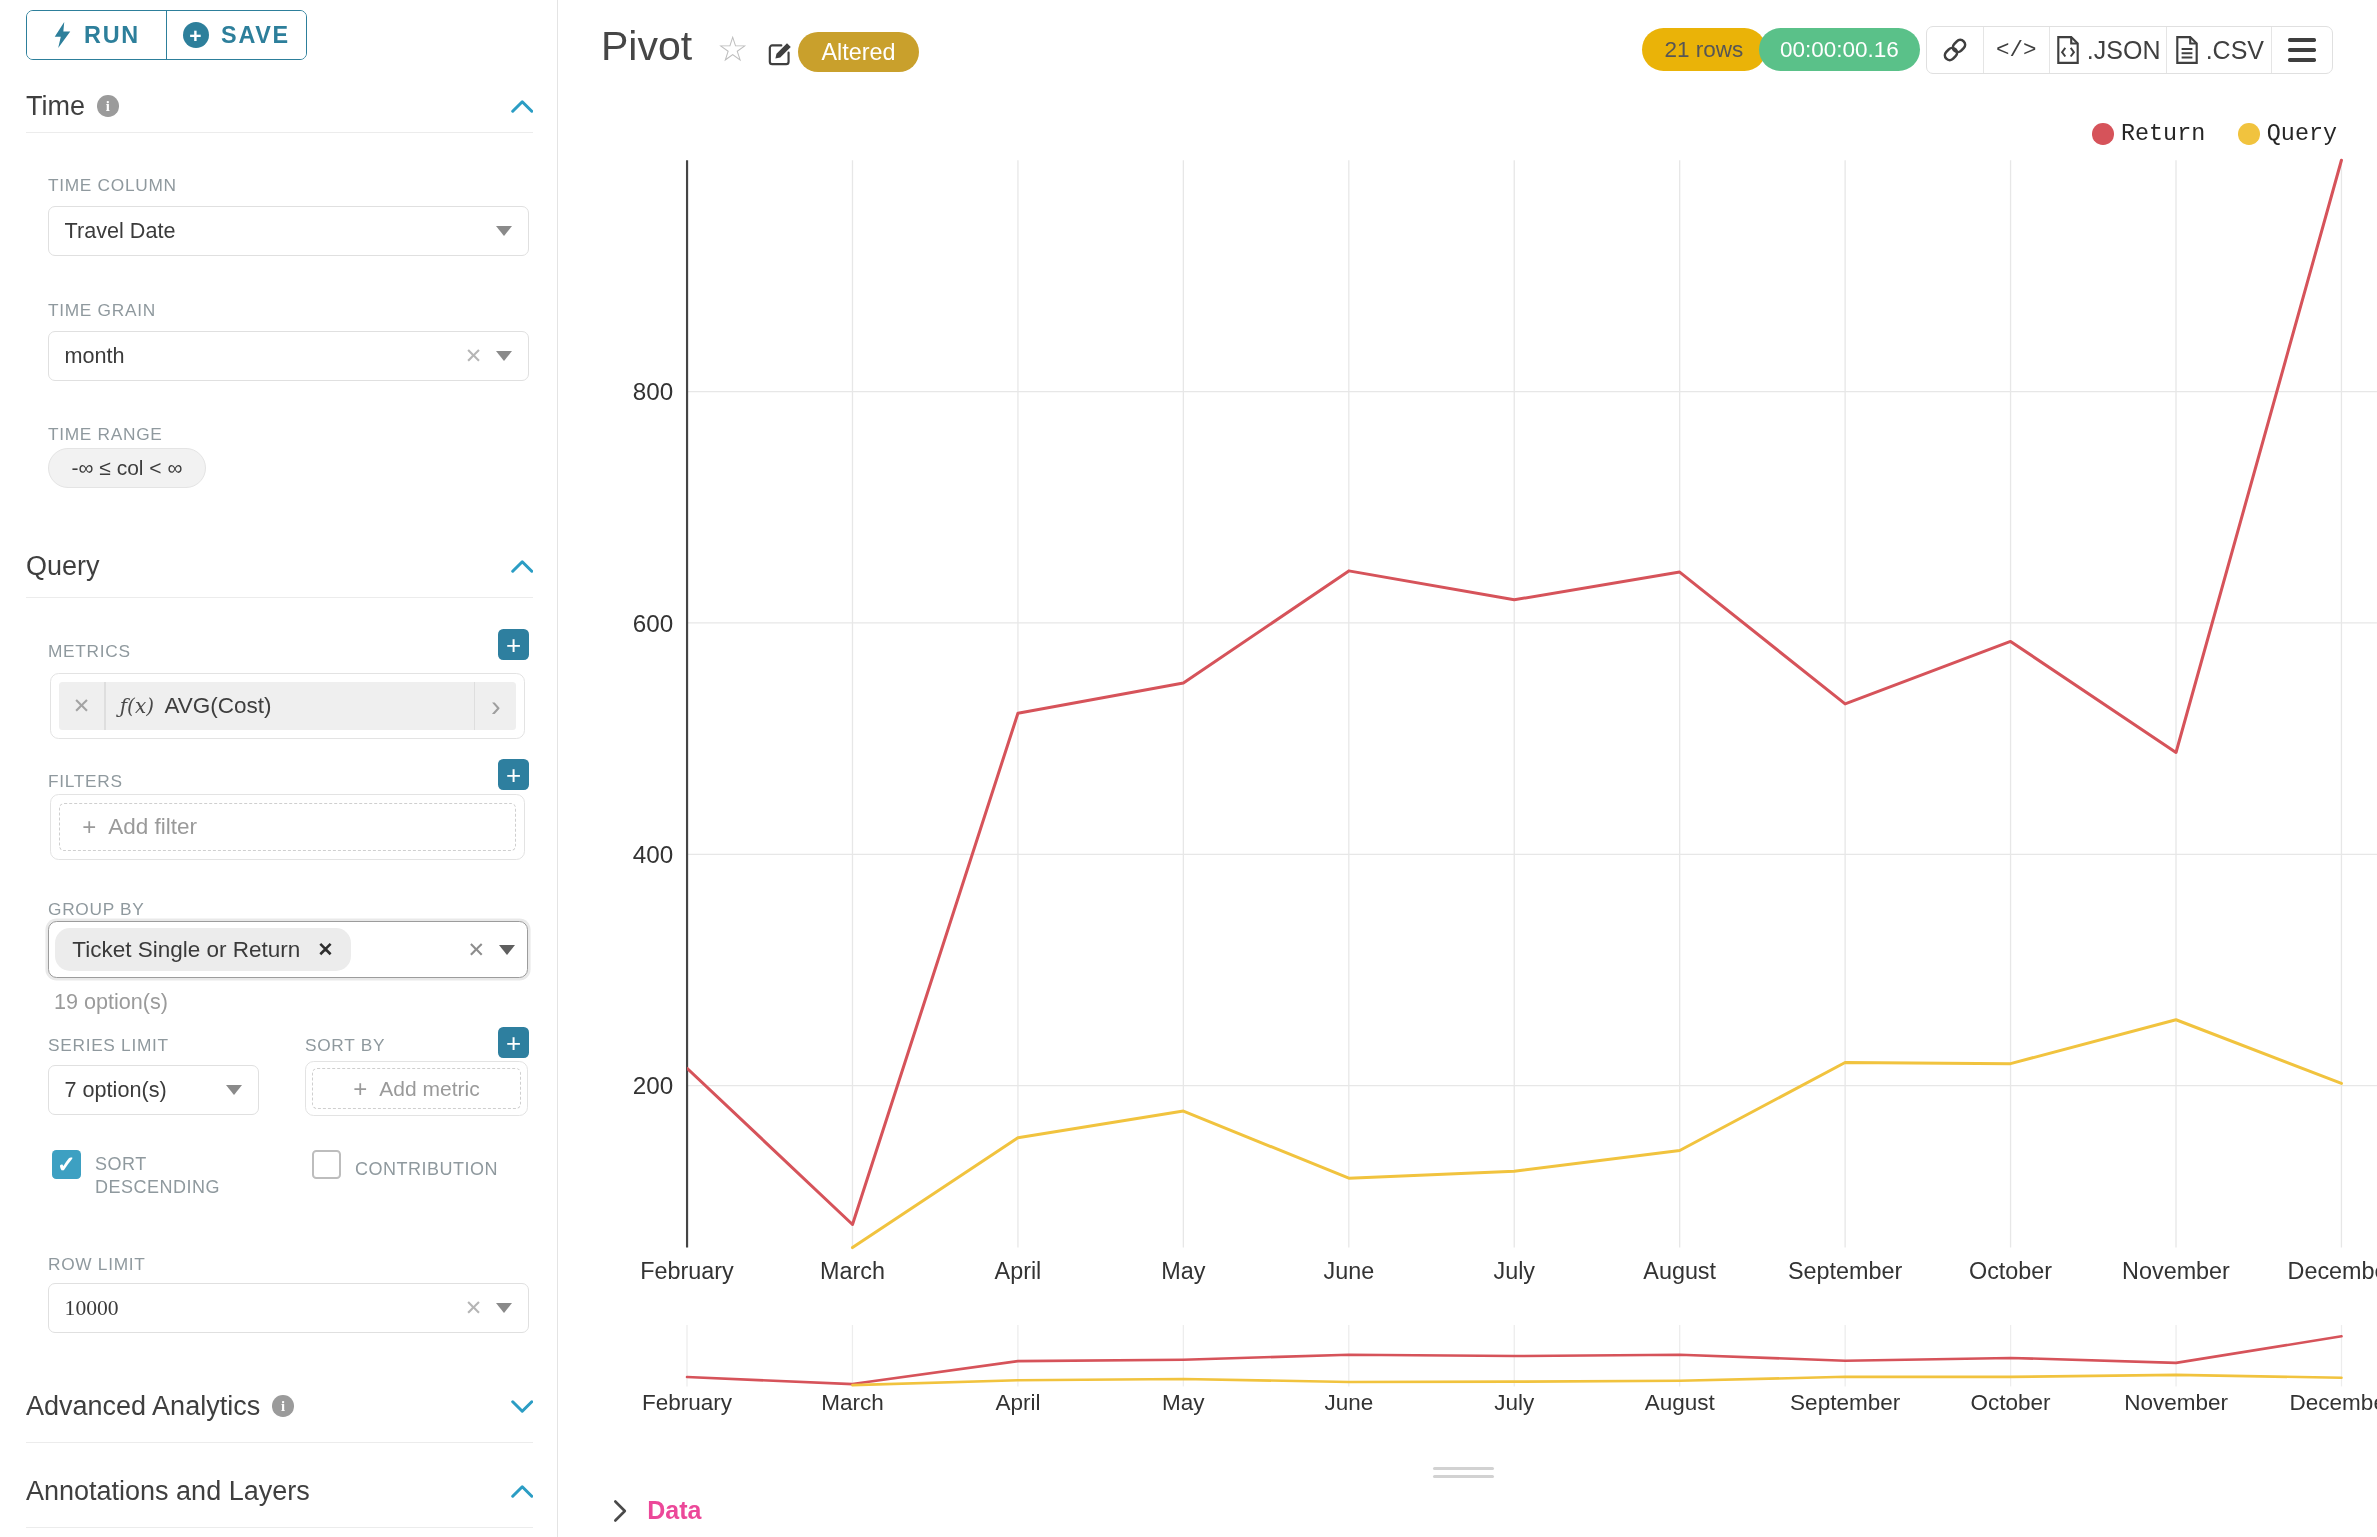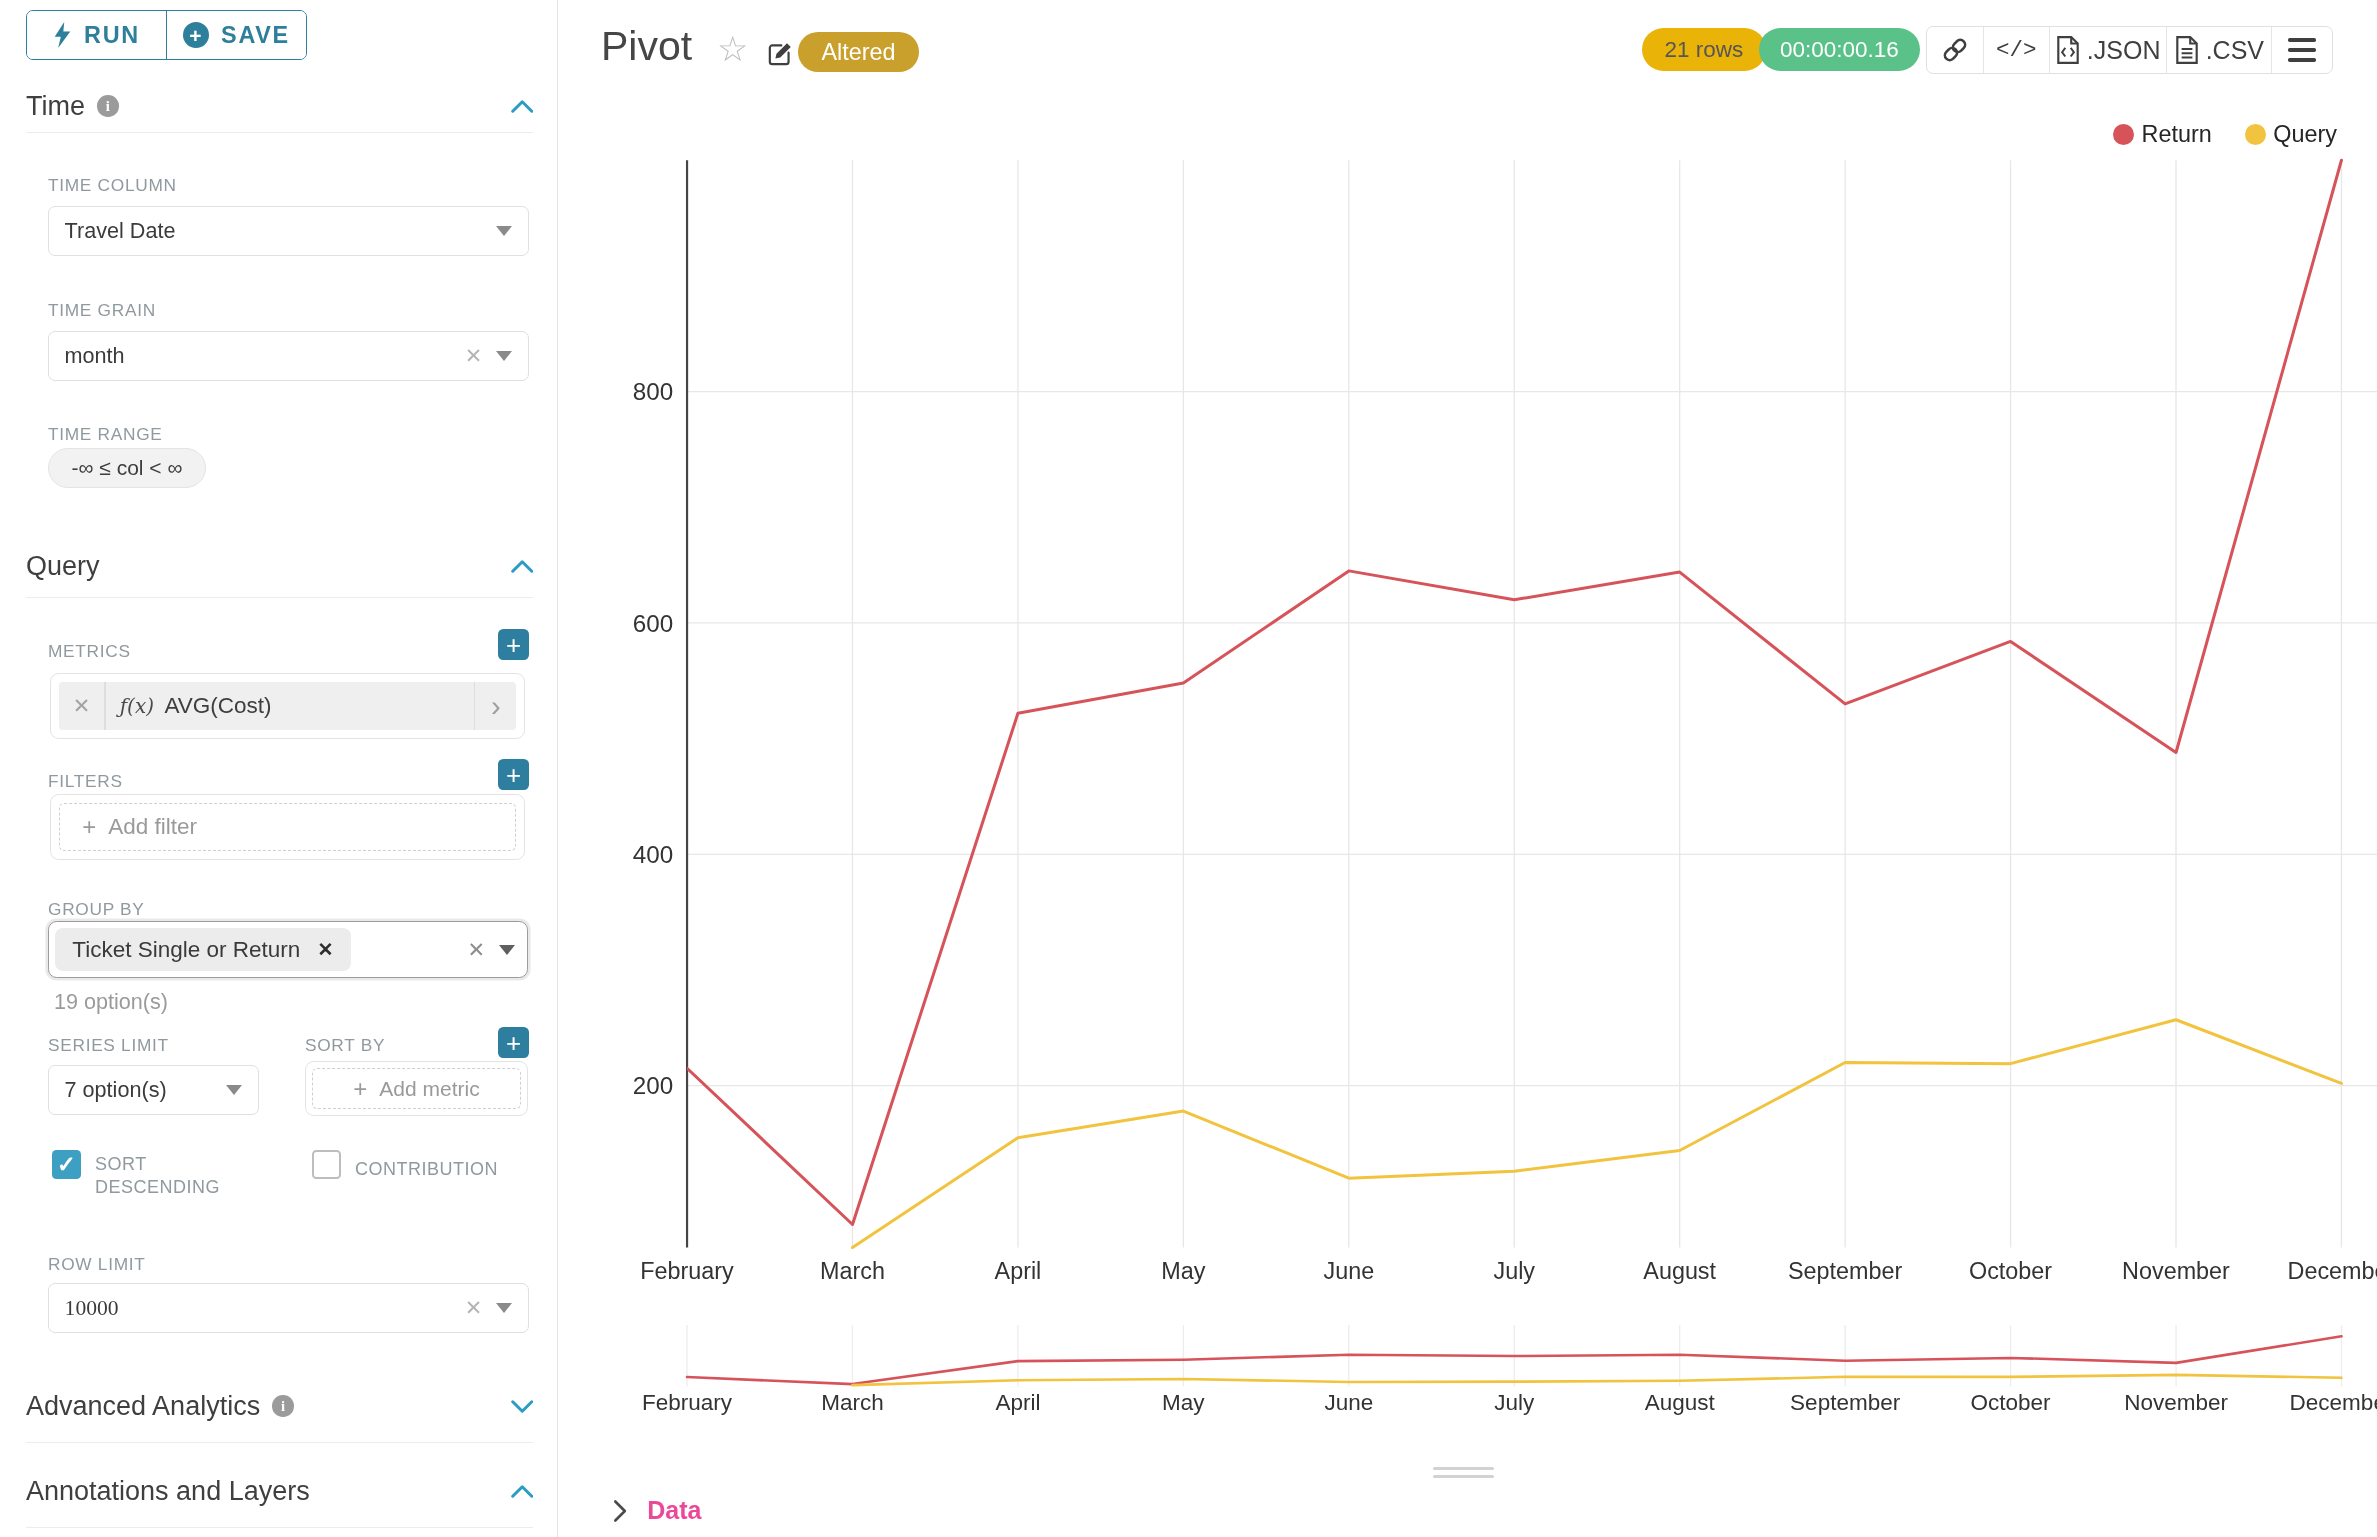--- a/index.html
+++ b/index.html
@@ -54,21 +54,21 @@
   .metric-name { font-size:22.5px; color:#3e3e3e; padding-left:10.4px; }
   .metric-arrow { padding:0 15.6px; color:#9e9e9e; font-size:29px; cursor:pointer; line-height:1; }
 
   .dashed-inner { margin:0; width:100%; height:100%; border:1.7px dashed #cfcfcf; border-radius:5.2px;
     display:flex; align-items:center; padding-left:22.5px; gap:12px; color:#9a9a9a; font-size:22.5px; cursor:pointer; }
   .plus-ghost { font-size:24px; color:#9a9a9a; line-height:1; }
 
   .groupby-box { position:absolute; left:48px; top:921px; width:480px; height:57px;
     border:1.7px solid #9c9c9c; border-radius:8.7px; box-shadow:0 0 0 2.6px #e9e9e9;
     display:flex; align-items:center; padding:0 12px 0 6px; background:#fff; }
-  .tag { background:#ececec; border-radius:8px; height:43px; display:inline-flex; align-items:center;
+  .tag { background:#ececec; border-radius:15px; height:43px; display:inline-flex; align-items:center;
     padding:0 17.3px; gap:17.3px; font-size:22.5px; color:#3a3a3a; cursor:pointer; }
   .tag-x { font-weight:700; color:#2e2e2e; font-size:19px; }
   .hint { position:absolute; left:54px; font-size:21.6px; color:#9b9b9b; }
 
   .checkbox { position:absolute; width:29px; height:29px; border-radius:4.3px; cursor:pointer; }
   .checkbox.checked { background:#3da0c2; color:#fff; display:flex; align-items:center;
     justify-content:center; font-size:22.5px; font-weight:700; }
   .checkbox.unchecked { background:#fff; border:2.2px solid #bdbdbd; }
   .cb-label { position:absolute; font-size:18px; color:#8f999e; letter-spacing:0.5px; line-height:23.4px; }
 
@@ -92,21 +92,21 @@
     font-size:25px; color:#3f3f3f; }
   .exp-btn + .exp-btn { border-left:1.3px solid #e5e5e5; }
   .code-glyph { font-family:"Liberation Mono", monospace; font-size:22.5px; color:#3f3f3f; }
   .burger { display:flex; flex-direction:column; gap:5.2px; }
   .burger div { width:28px; height:4.8px; background:#3f3f3f; border-radius:1.7px; }
 
   
   #legend { position:absolute; top:121px; right:40px; display:flex; gap:33px; }
   .legend-item { display:flex; align-items:center; gap:7px; cursor:pointer; }
   .legend-dot { width:21.6px; height:21.6px; border-radius:50%; }
-  .legend-label { font-size:23.4px; color:#262626; }
+  .legend-label { font-size:23.4px; color:#262626;font-family:Liberation Mono, monospace; }
 
   svg { display:block; overflow:hidden; }
   #main-chart { position:absolute; left:558px; top:104px; }
   #mini-chart { position:absolute; left:558px; top:1323px; }
 
   #drag-handle { position:absolute; left:1433px; top:1467px; width:61px; cursor:row-resize; }
   #drag-handle div { height:3px; background:#d2d2d2; border-radius:1.7px; margin-bottom:5.2px; }
 
   #data-row { position:absolute; left:611px; top:1496px; display:flex; align-items:center; gap:19px; cursor:pointer; }
   #data-label { font-size:25px; font-weight:700; color:#ec4899; }

